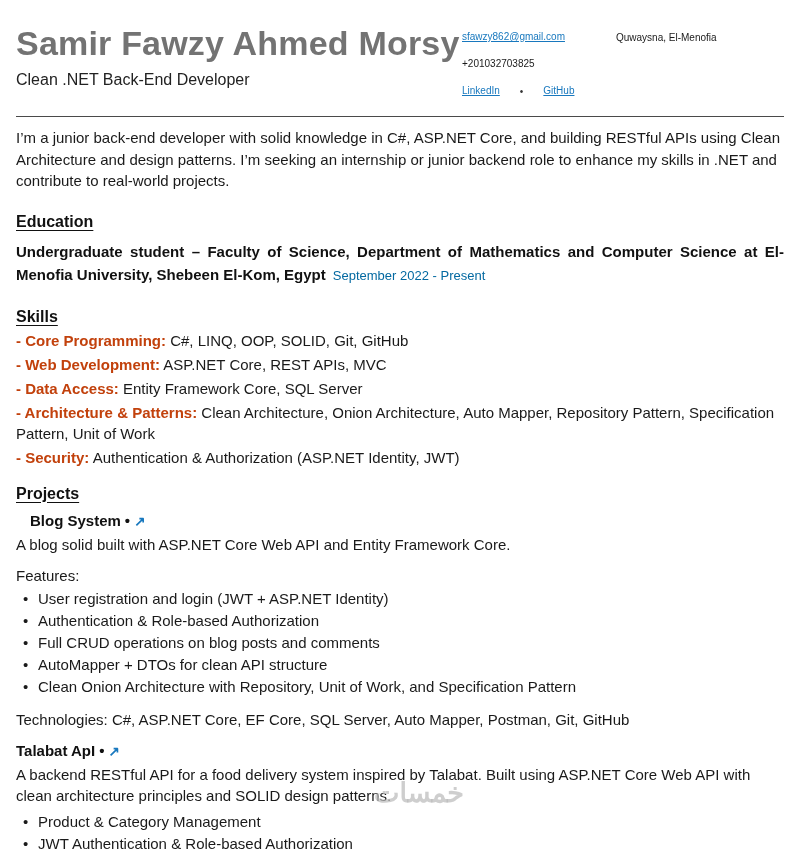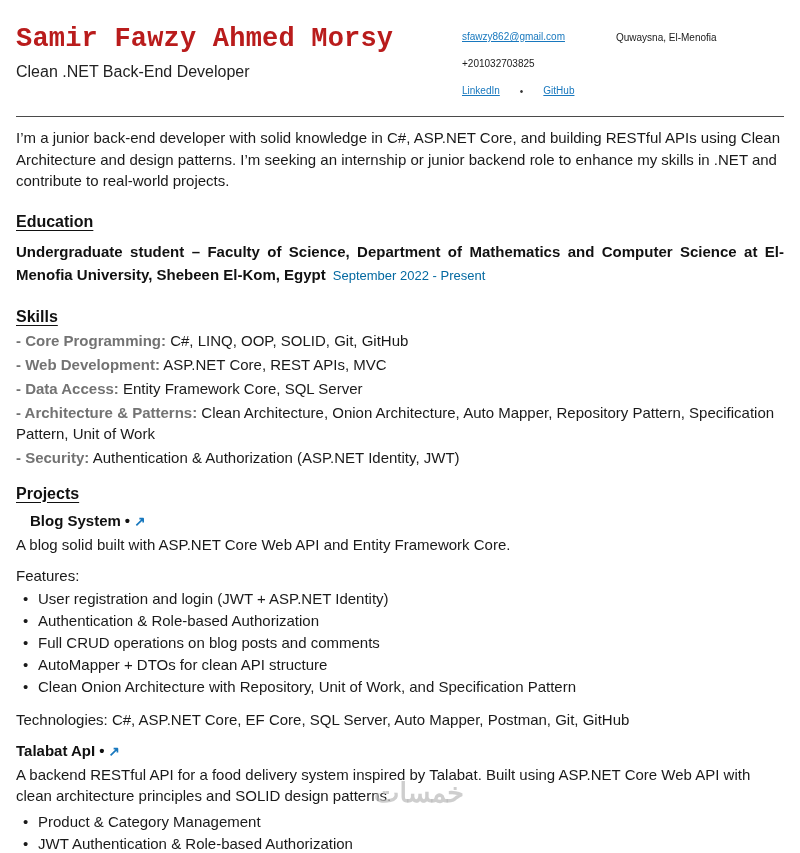--- a/index.html
+++ b/index.html
@@ -14,26 +14,25 @@
     width: 800px;
     height: 853px;
     overflow: hidden;
     background: #ffffff;
     padding: 24px 16px 0 16px;
   }
 
   
   .header { display: flex; justify-content: space-between; align-items: flex-start; }
   .name {
-    font-size: 27px;
+    font-size: 34px;
     font-weight: 700;
-    color: #b91c1c;
+    color: #737373;
     letter-spacing: 0.2px;
     line-height: 1.15;
-    font-family: Liberation Mono, monospace;
   }
   .job-title { margin-top: 6px; font-size: 16px; color: #222222; line-height: 22px; }
   .header-right { display: flex; gap: 4px; width: 322px; font-size: 10px; padding-top: 4px; }
   .contact-col { display: flex; flex-direction: column; gap: 9px; width: 150px; }
   a.link { color: #1878be; text-decoration: underline; cursor: pointer; line-height: 18px; }
   .phone { color: #1a1a1a; line-height: 18px; }
   .links-row { display: flex; gap: 20px; align-items: center; }
   .link-sep { color: #333333; }
   .location { width: 104px; color: #1a1a1a; line-height: 19px; }
 
@@ -55,21 +54,21 @@
   .heading-skills { margin-top: 20px; }
   .heading-projects { margin-top: 16px; }
 
   
   .edu { margin-top: 8px; font-size: 15px; line-height: 23px; text-align: justify; }
   .edu .degree { font-weight: 700; color: #111111; }
   .edu .date { color: #0369a1; font-size: 13px; margin-left: 7px; font-weight: 400; }
 
   
   .skill-line { margin-top: 3px; font-size: 15px; line-height: 21px; }
-  .bold { font-weight: 700; color: #737373; margin-top: 8px; }
+  .bold { font-weight: 700; color: #c2410c; margin-top: 8px; }
 
   
   .project-title { margin-top: 10px; font-size: 15px; font-weight: 700; color: #111111; line-height: 21px; }
   .project-title.indent { margin-left: 14px; margin-top: 6px; }
   .project-title .title-sep { font-weight: 700; margin: 0 4px 0 4px; }
   .project-title .arrow { color: #1878be; font-size: 13.5px; font-weight: 700; }
   .project-desc { margin-top: 2px; font-size: 15px; line-height: 21px; }
   .features-label { margin-top: 10px; font-size: 15px; line-height: 21px; }
   ul.feature-list { margin-top: 2px; list-style: none; }
   ul.feature-list li {

